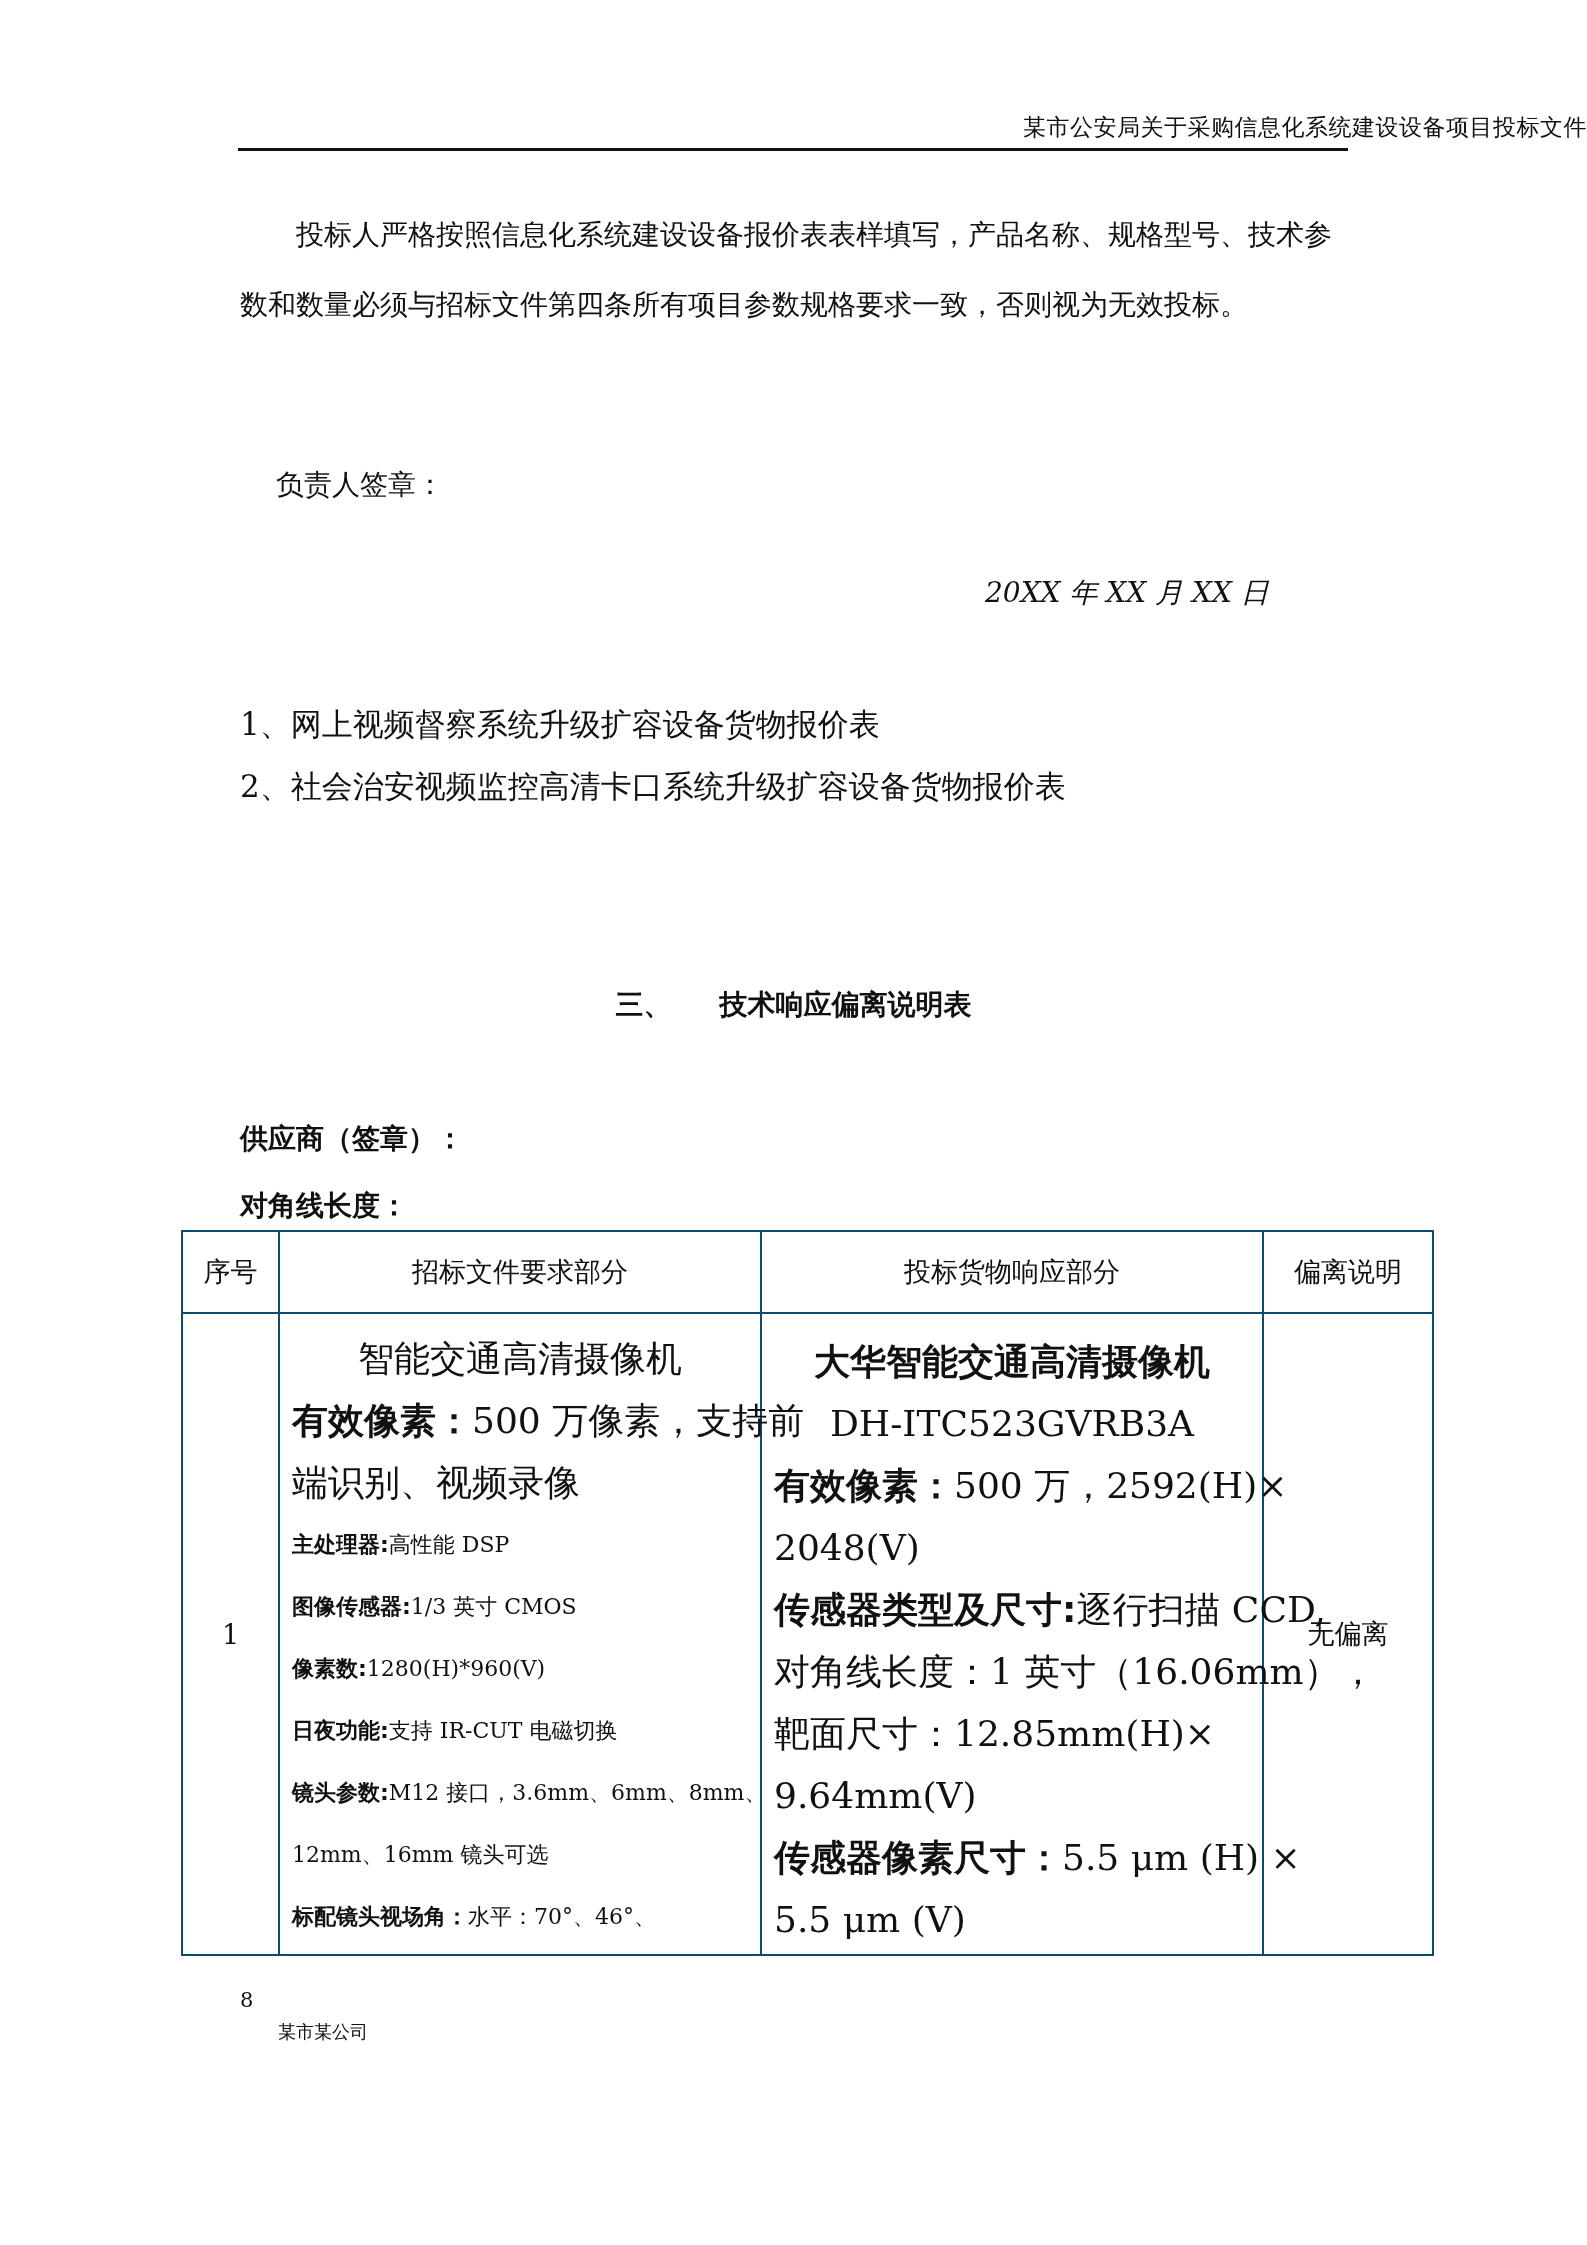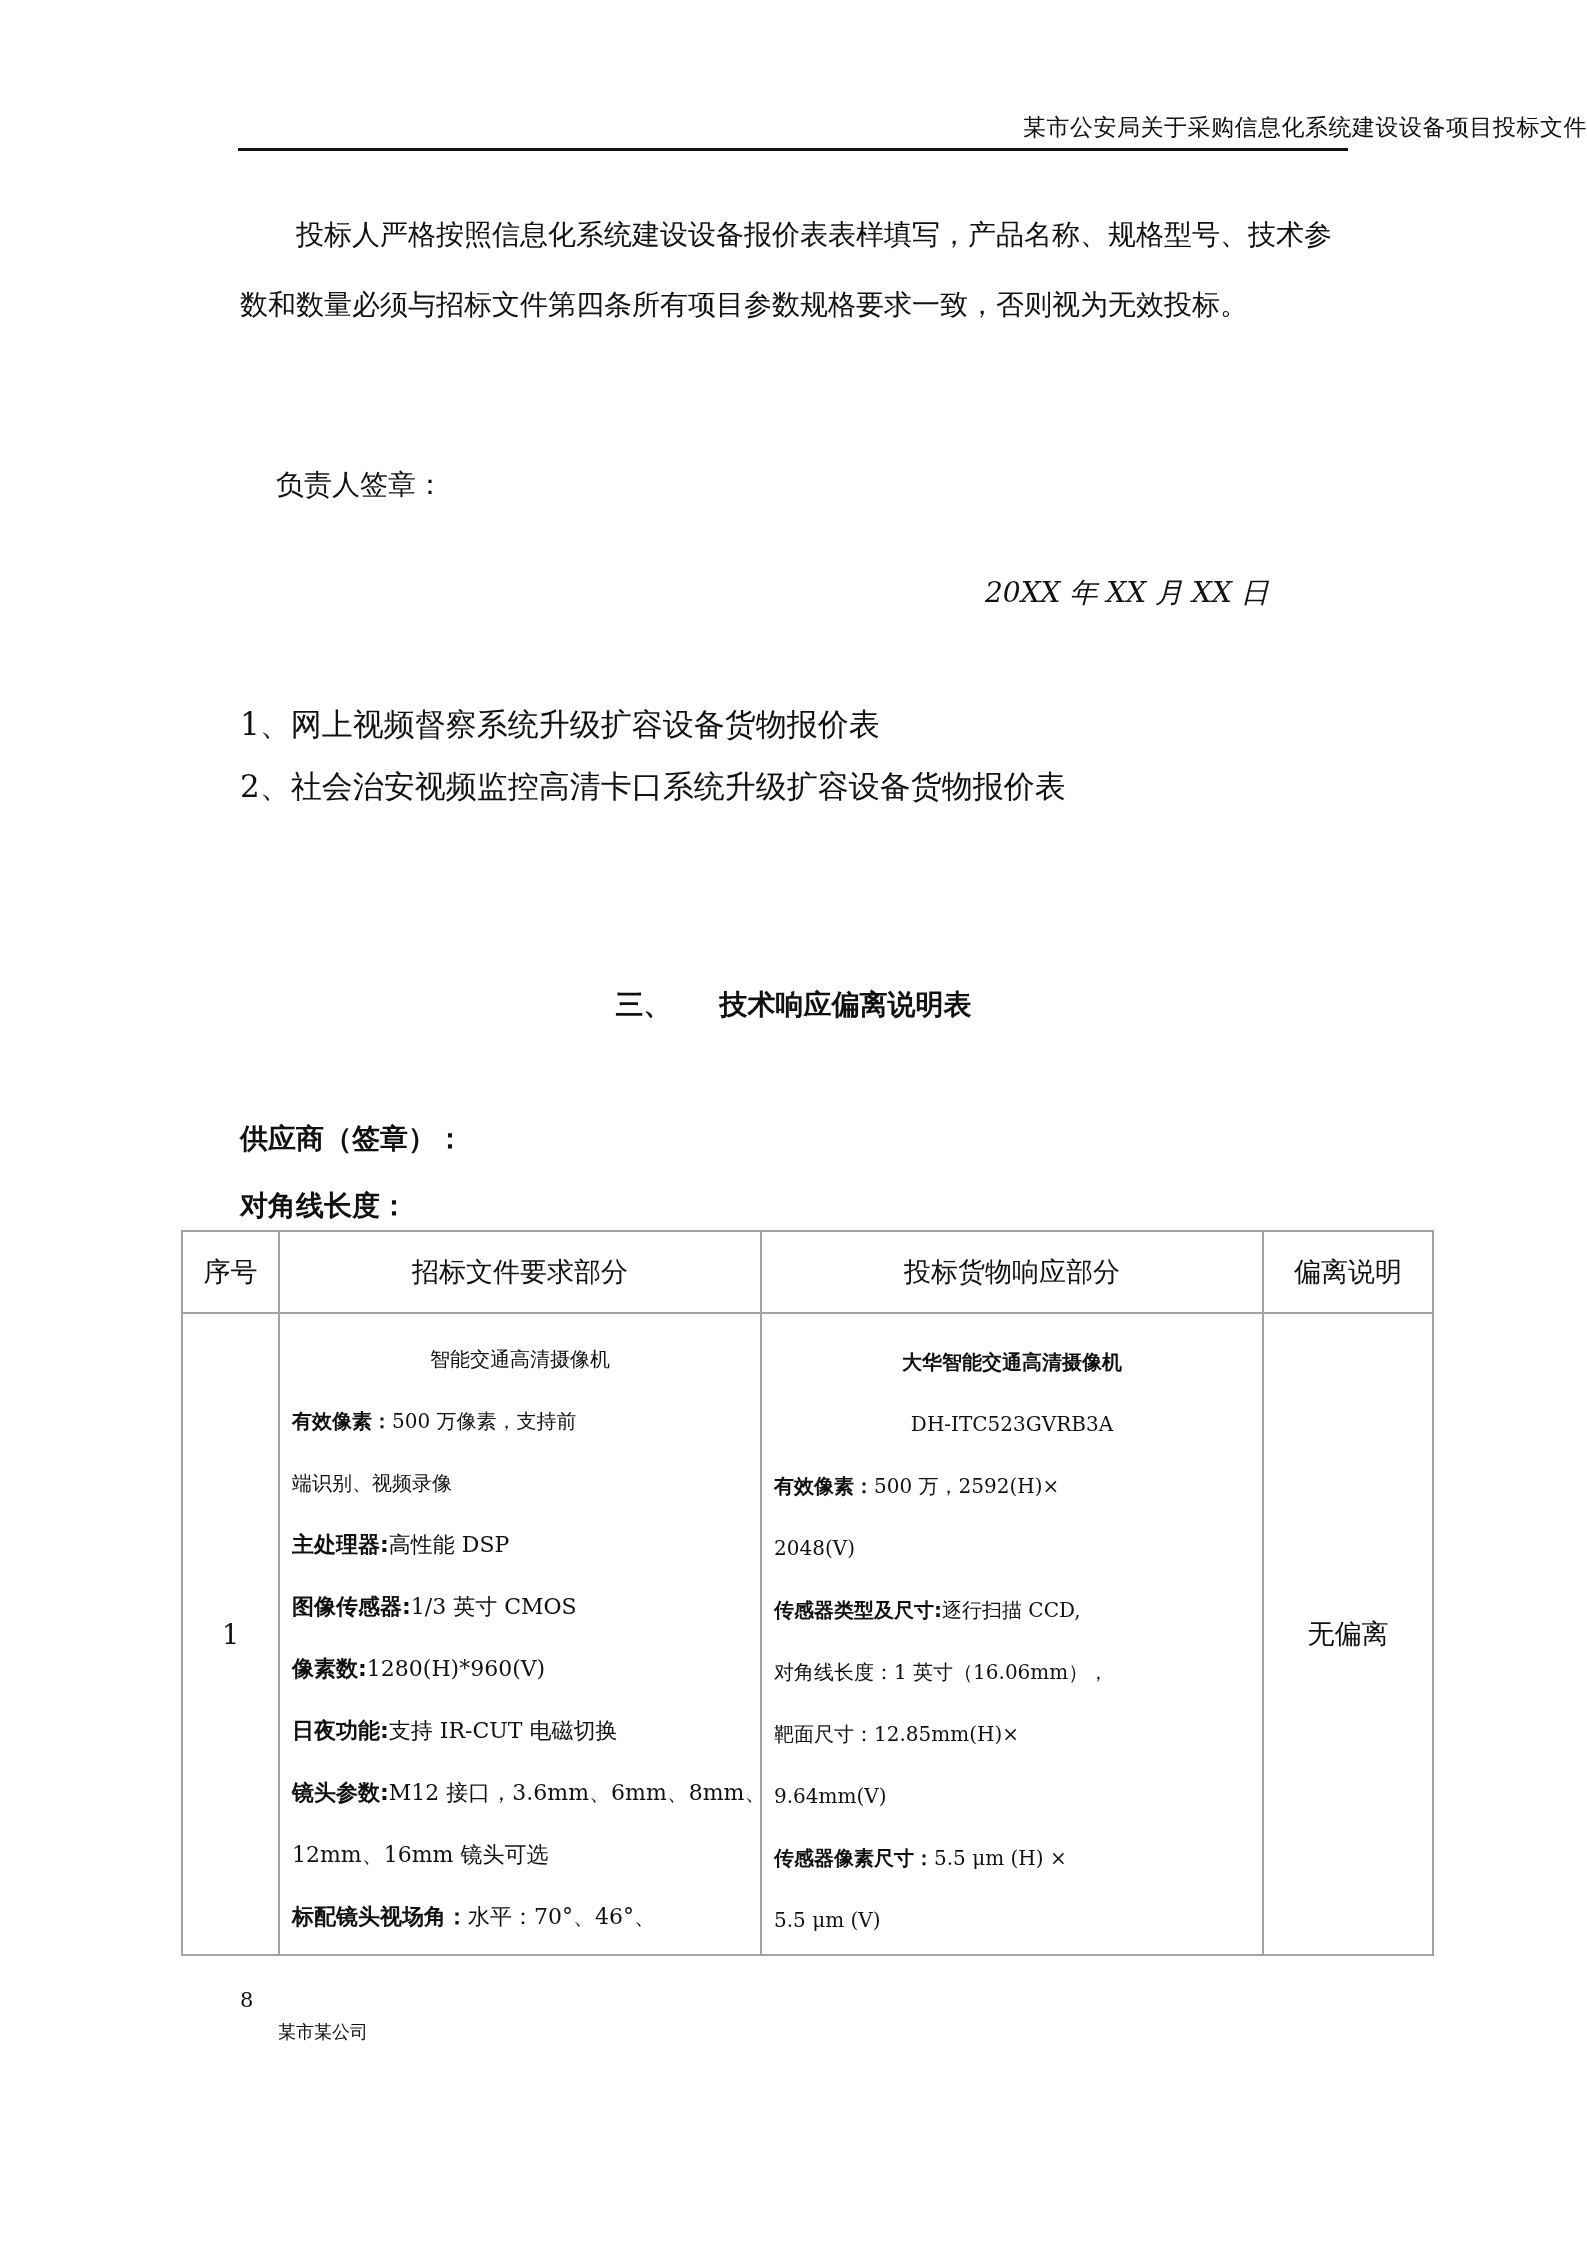--- a/index.html
+++ b/index.html
@@ -15,30 +15,30 @@
   .list-item { left: 240px; font-size: 31px; }
   .li1 { top: 704px; }
   .li2 { top: 766px; }
   .section-title { left: 0; width: 1587px; top: 942px; text-align: center; font-size: 28px; font-weight: bold; font-family: "DejaVu Sans", "Liberation Sans", sans-serif; margin-top: 44px; }
   .section-title .num { margin-right: 48px; }
   .meta-label { left: 240px; font-size: 28px; font-weight: bold; font-family: "DejaVu Sans", "Liberation Sans", sans-serif; }
   .meta1 { top: 1120px; }
   .meta2 { top: 1187px; }
 
   table.dev { position: absolute; left: 181px; top: 1230px; width: 1251px; border-collapse: collapse; table-layout: fixed; }
-  table.dev td, table.dev th { border: 2px solid #a3a3a3; vertical-align: middle; padding: 0; }
+  table.dev td, table.dev th { border: 2px solid #0c4a6e; vertical-align: middle; padding: 0; }
   table.dev th { font-weight: normal; font-size: 27px; height: 80px; text-align: center; }
   .c1 { width: 97px; } .c2 { width: 482px; } .c3 { width: 502px; } .c4 { width: 170px; }
   td.seq { text-align: center; font-size: 27px; }
   td.dev-cell { vertical-align: top; }
   td.body-row { height: 640px; }
   .req { padding: 8px 12px 0 12px; }
   .resp { padding: 14px 12px 0 12px; }
   .line { display: block; white-space: nowrap; }
-  .big { font-size: 20px; line-height: 62px; }
+  .big { font-size: 36px; line-height: 62px; }
   .small { font-size: 22px; line-height: 62px; }
   .ctr { text-align: center; }
   .b { font-weight: bold; font-family: "DejaVu Sans", "Liberation Sans", sans-serif; }
   td.dev-note { text-align: center; font-size: 27px; }
 
   .page-num { left: 240px; top: 1988px; font-size: 21px; }
   .footer-company { left: 278px; top: 2020px; font-size: 18px; }
 </style>
 </head>
 <body>

